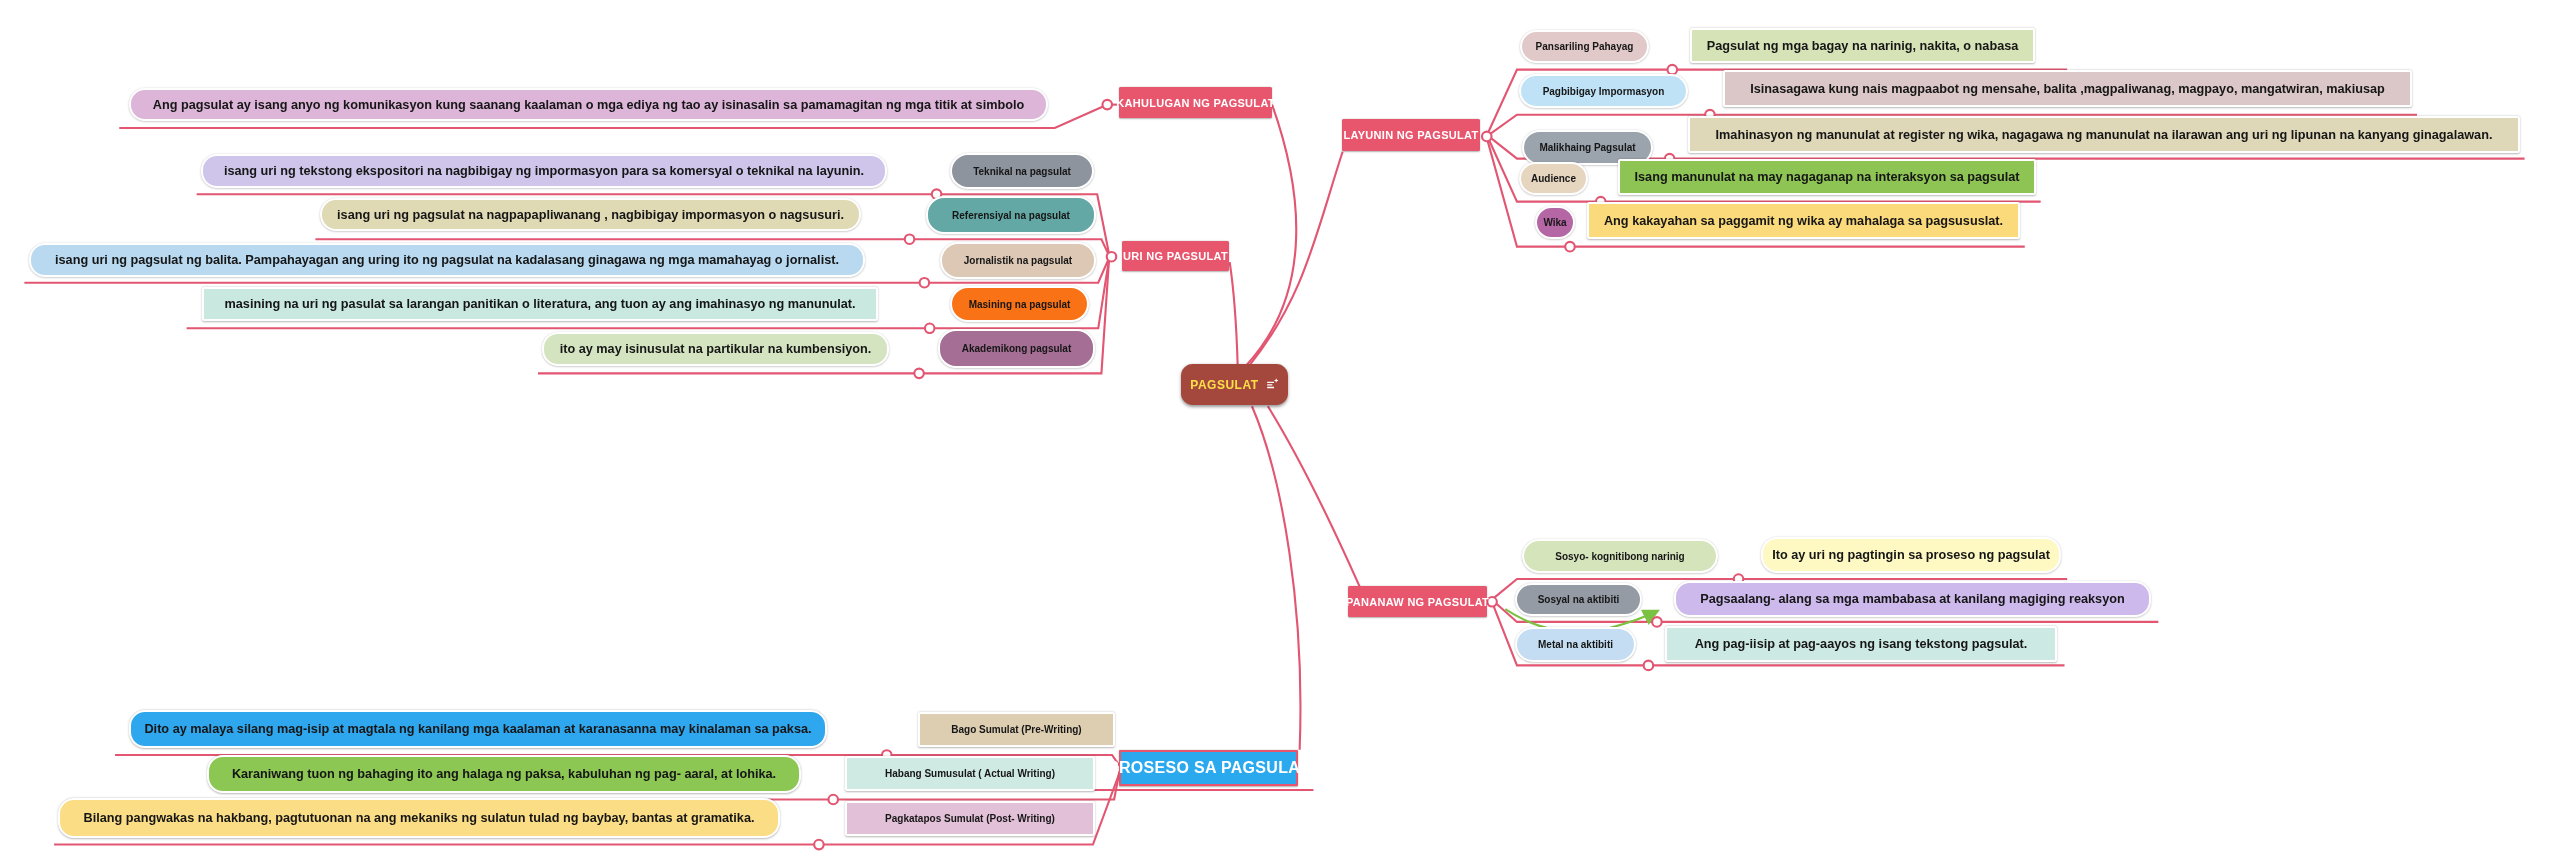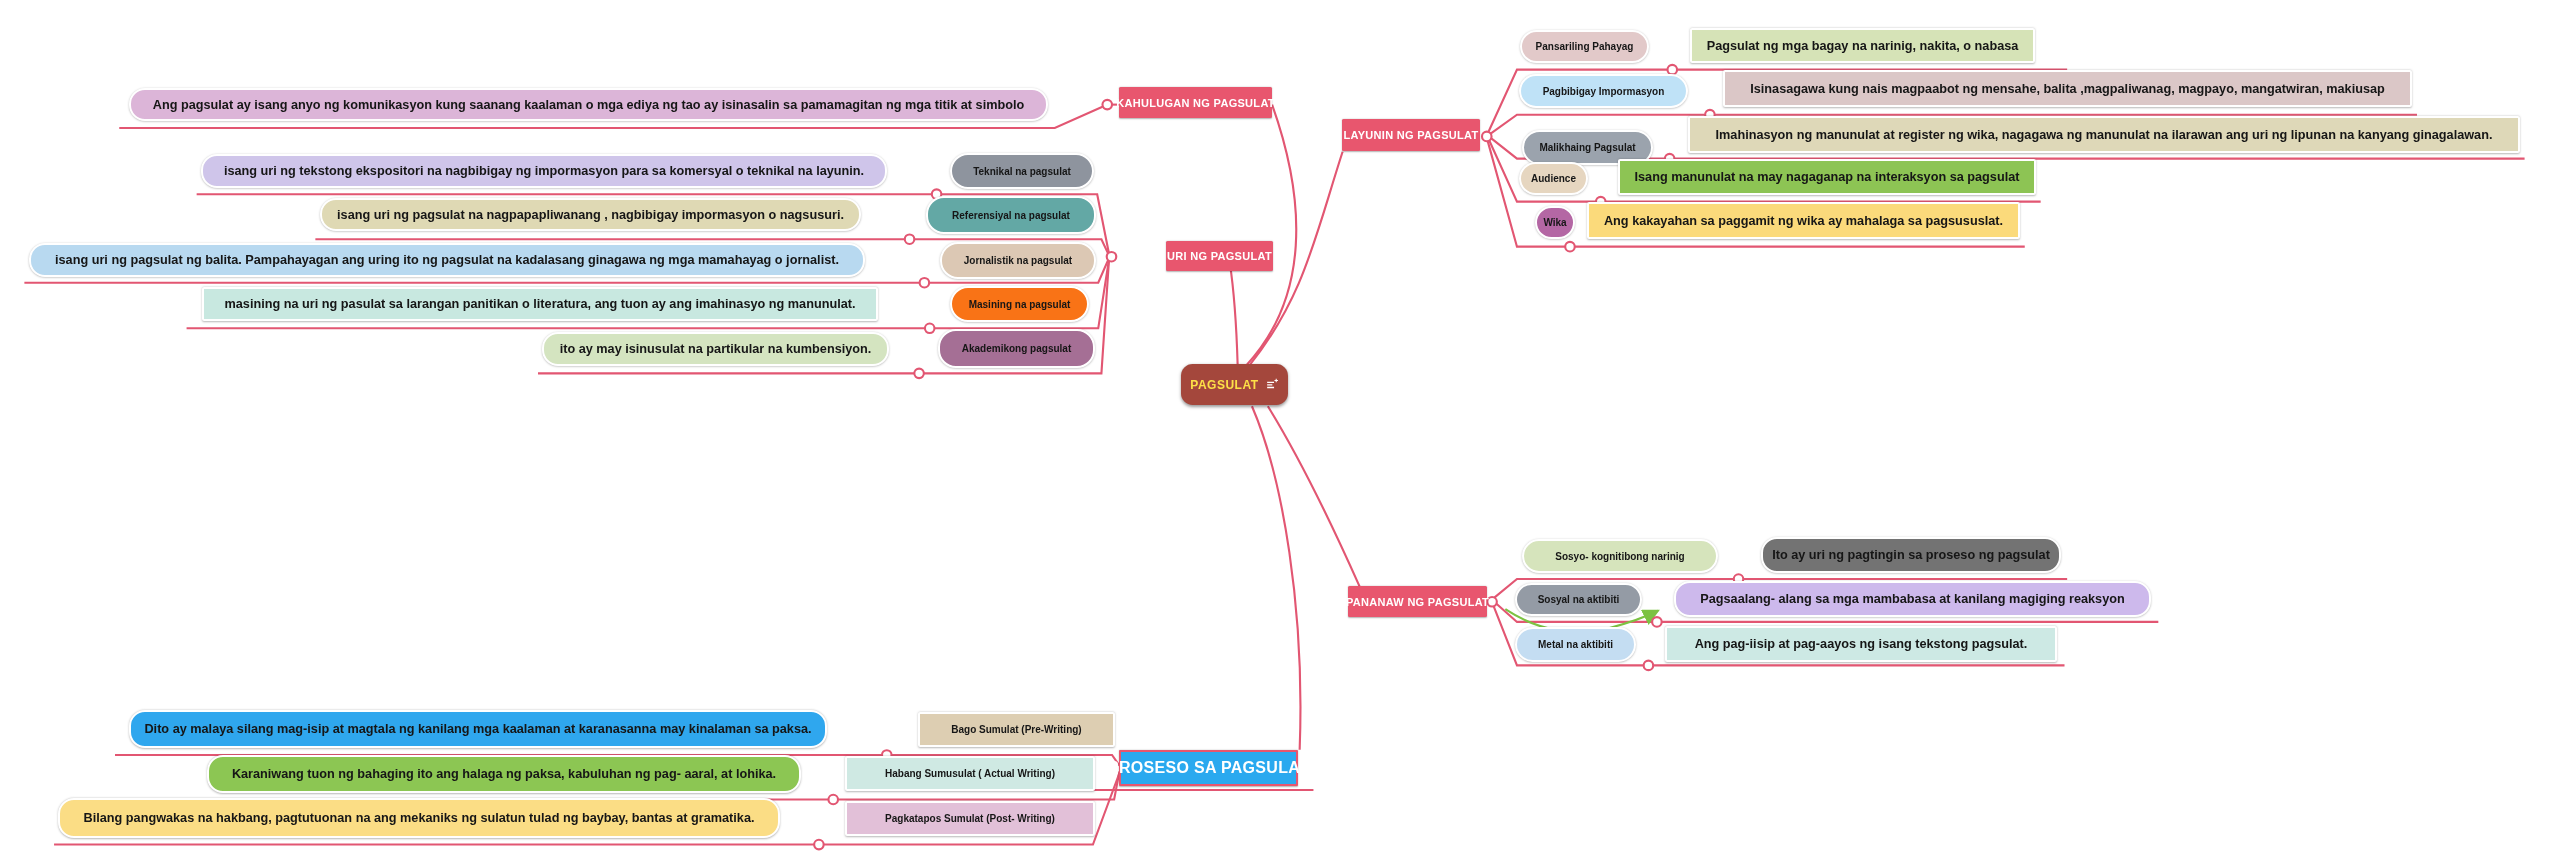--- a/index.html
+++ b/index.html
@@ -105,21 +105,21 @@
     <svg width="13.8" height="13.8" viewBox="0 0 32 32">
       <path d="M5 10 H21 M5 16 H17 M5 22 H21" stroke="#ffffff" stroke-width="3" fill="none"></path>
       <path d="M22 6 H30 M26 2 V10" stroke="#ffffff" stroke-width="2.4" fill="none"></path>
     </svg>
   </span>
 </div>
 
 <div class="node topic" style="left: 1119px; top: 87px; width: 153px; height: 31px; background-color: rgb(232, 86, 110);">KAHULUGAN NG PAGSULAT</div>
 <div class="node desc" style="left: 129px; top: 88px; width: 919px; height: 33px; background-color: rgb(220, 181, 216);">Ang pagsulat ay isang anyo ng komunikasyon kung saanang kaalaman o mga ediya ng tao ay isinasalin sa pamamagitan ng mga titik at simbolo</div>
 
-<div class="node topic" style="left: 1122px; top: 241px; width: 107px; height: 30px; background-color: rgb(232, 86, 110); margin-left: 44px;">URI NG PAGSULAT</div>
+<div class="node topic" style="left: 1122px; top: 241px; width: 107px; height: 30px; background-color: rgb(232, 86, 110);">URI NG PAGSULAT</div>
 
 <div class="node desc" style="left: 201px; top: 154px; width: 686px; height: 34px; background-color: rgb(207, 197, 234);">isang uri ng tekstong ekspositori na nagbibigay ng impormasyon para sa komersyal o teknikal na layunin.</div>
 <div class="node pill" style="left: 950px; top: 153px; width: 144px; height: 36px; background-color: rgb(142, 148, 158);">Teknikal na pagsulat</div>
 
 <div class="node desc" style="left: 320px; top: 198px; width: 541px; height: 33px; background-color: rgb(223, 217, 180);">isang uri ng pagsulat na nagpapapliwanang , nagbibigay impormasyon o nagsusuri.</div>
 <div class="node pill" style="left: 926px; top: 196px; width: 170px; height: 38px; background-color: rgb(99, 168, 165);">Referensiyal na pagsulat</div>
 
 <div class="node desc" style="left: 29px; top: 243px; width: 836px; height: 34px; background-color: rgb(184, 217, 240);">isang uri ng pagsulat ng balita. Pampahayagan ang uring ito ng pagsulat na kadalasang ginagawa ng mga mamahayag o jornalist.</div>
 <div class="node pill" style="left: 940px; top: 242px; width: 156px; height: 37px; background-color: rgb(220, 200, 180);">Jornalistik na pagsulat</div>
 
@@ -142,21 +142,21 @@
 
 <div class="node pill" style="left: 1519px; top: 162px; width: 69px; height: 33px; background-color: rgb(230, 214, 192);">Audience</div>
 <div class="node desc sq" style="left: 1618px; top: 159px; width: 418px; height: 36px; background-color: rgb(141, 196, 84);">Isang manunulat na may nagaganap na interaksyon sa pagsulat</div>
 
 <div class="node pill" style="left: 1519px; top: 206px; width: 40px; height: 33px; background-color: rgb(180, 103, 164); margin-left: 16px;">Wika</div>
 <div class="node desc sq" style="left: 1587px; top: 202px; width: 433px; height: 37px; background-color: rgb(251, 218, 123);">Ang kakayahan sa paggamit ng wika ay mahalaga sa pagsususlat.</div>
 
 <div class="node topic" style="left: 1348px; top: 586px; width: 139px; height: 31px; background-color: rgb(232, 86, 110);">PANANAW NG PAGSULAT</div>
 
 <div class="node pill" style="left: 1522px; top: 539px; width: 196px; height: 34px; background-color: rgb(214, 228, 188);">Sosyo- kognitibong narinig</div>
-<div class="node desc" style="left: 1761px; top: 537px; width: 300px; height: 36px; background-color: #737373;">Ito ay uri ng pagtingin sa proseso ng pagsulat</div>
+<div class="node desc" style="left: 1761px; top: 537px; width: 300px; height: 36px; background-color: #fef9c3;">Ito ay uri ng pagtingin sa proseso ng pagsulat</div>
 
 <div class="node pill" style="left: 1515px; top: 583px; width: 127px; height: 33px; background-color: rgb(148, 155, 165);">Sosyal na aktibiti</div>
 <div class="node desc" style="left: 1674px; top: 581px; width: 477px; height: 36px; background-color: rgb(205, 185, 236);">Pagsaalang- alang sa mga mambabasa at kanilang magiging reaksyon</div>
 
 <div class="node pill" style="left: 1515px; top: 627px; width: 121px; height: 35px; background-color: rgb(196, 221, 242);">Metal na aktibiti</div>
 <div class="node desc sq" style="left: 1665px; top: 626px; width: 392px; height: 36px; background-color: rgb(205, 233, 228);">Ang pag-iisip at pag-aayos ng isang tekstong pagsulat.</div>
 
 <div class="node topic big" style="left: 1119px; top: 750px; width: 179px; height: 36px; background-color: rgb(42, 169, 239);">PROSESO SA PAGSULAT</div>
 
 <div class="node desc" style="left: 129px; top: 710px; width: 698px; height: 38px; background-color: rgb(47, 167, 238);">Dito ay malaya silang mag-isip at magtala ng kanilang mga kaalaman at karanasanna may kinalaman sa paksa.</div>

